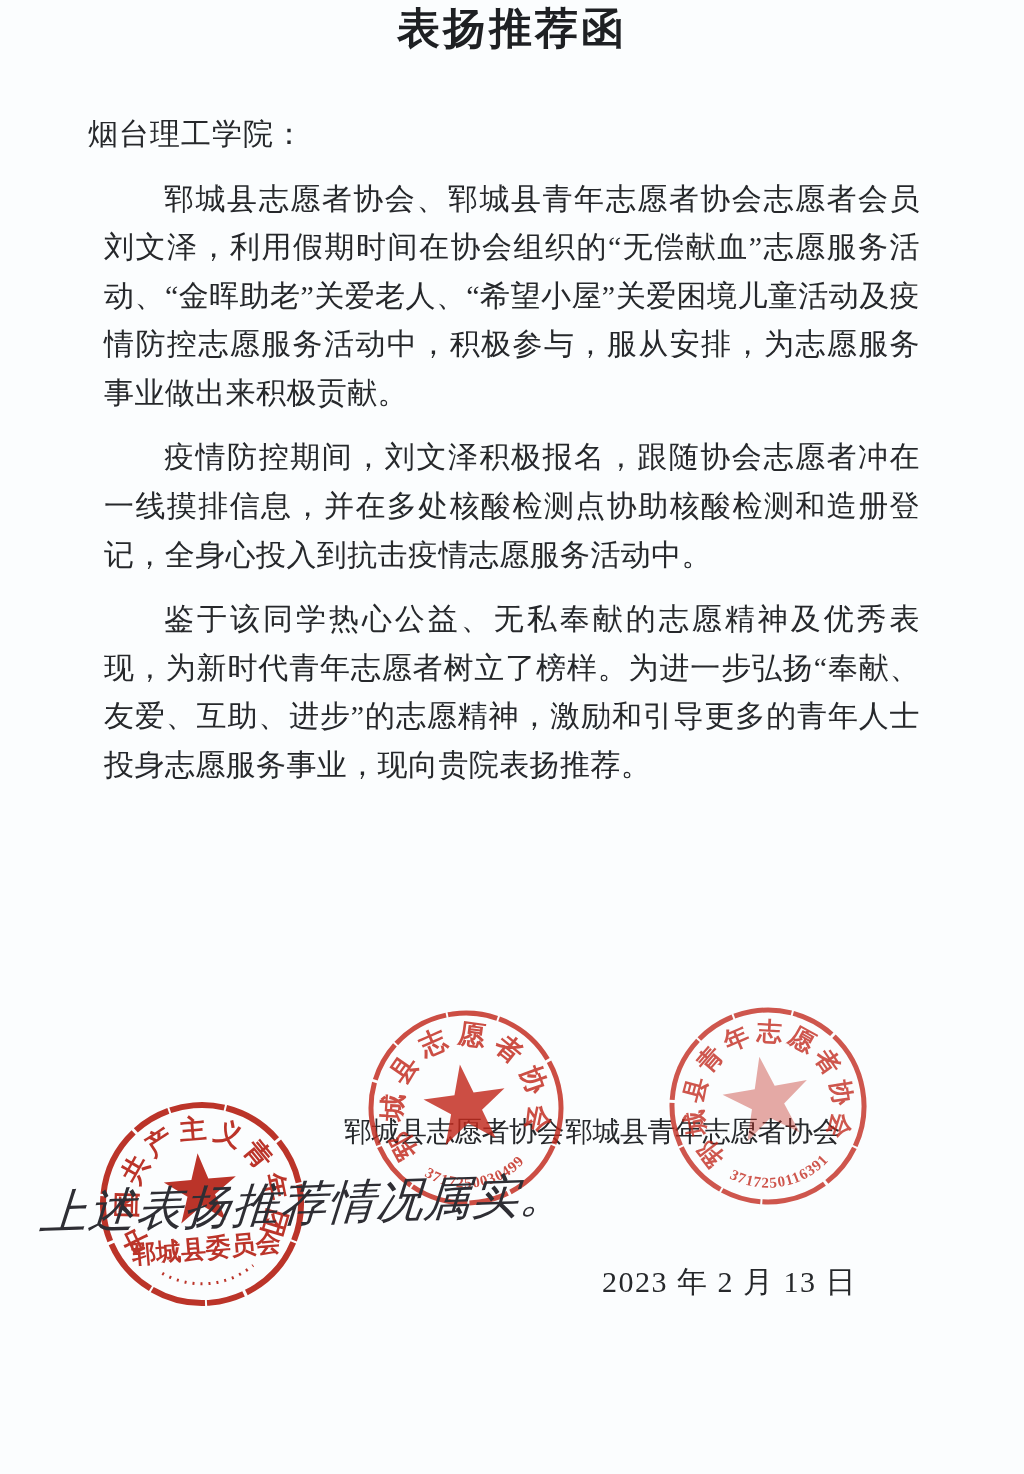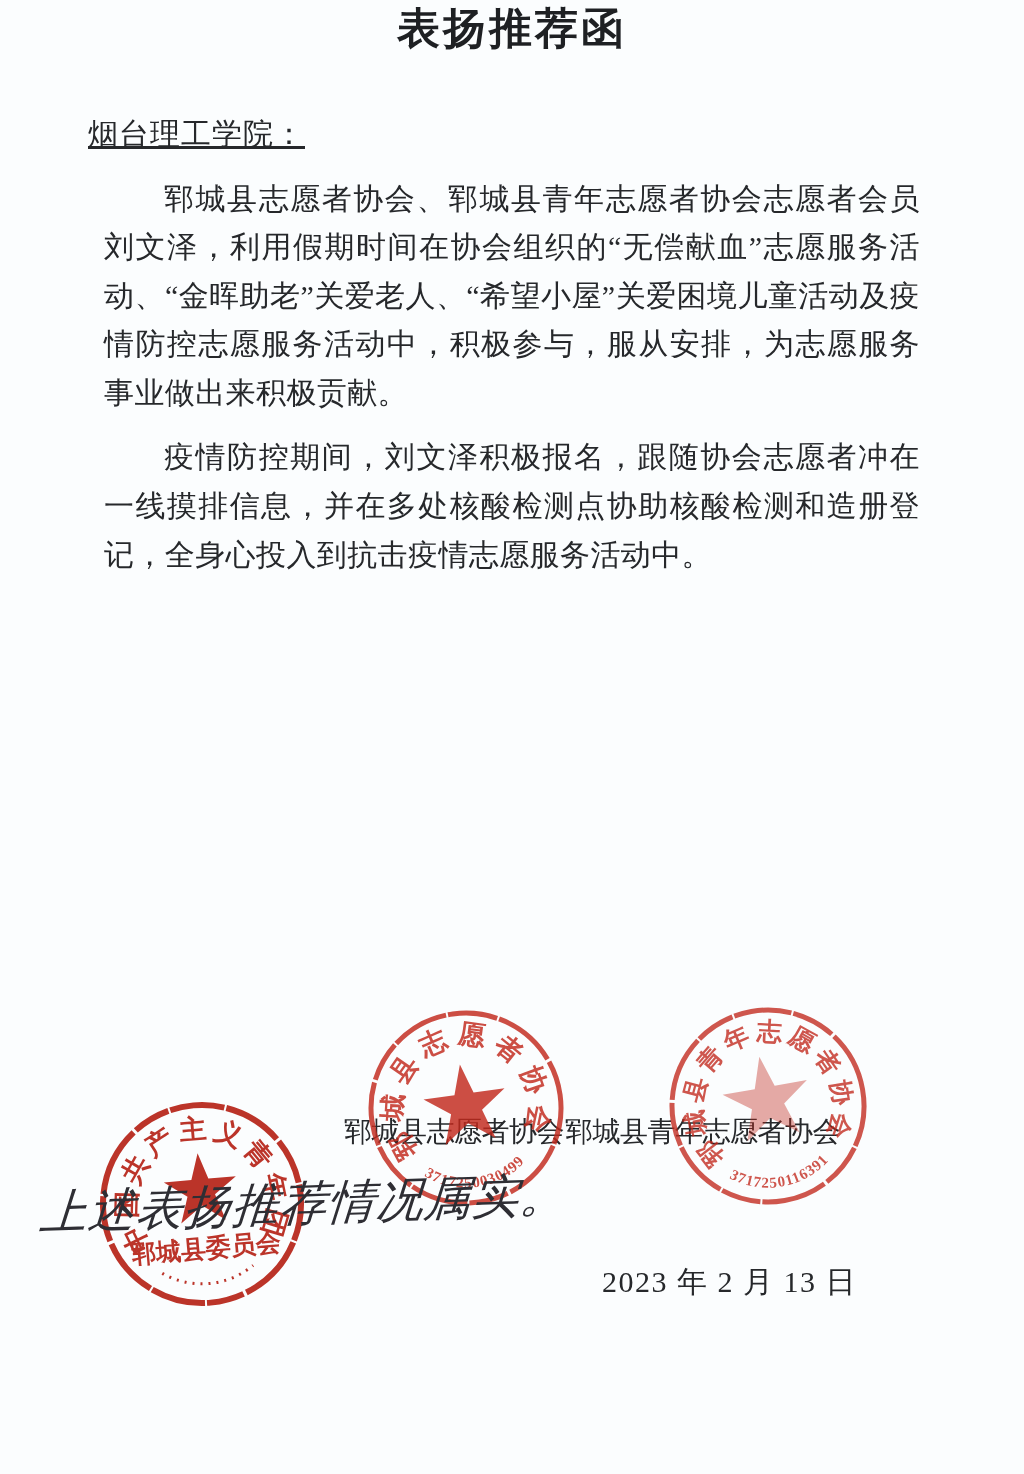--- a/index.html
+++ b/index.html
@@ -24,21 +24,20 @@
     color: #1e2023;
   }
   .body-text {
     margin: 52px 88px 0 88px;
     width: 848px;
   }
   .salutation {
     font-size: 30px;
     line-height: 48.5px;
     letter-spacing: 1px;
-    text-decoration: underline;
   }
   p.para {
     margin: 16px;
     font-size: 30px;
     line-height: 48.6px;
     text-indent: 60px;
     text-align: justify;
     letter-spacing: 0.4px;
   }
   .signature {
@@ -87,20 +86,21 @@
 <body>
 
 <div class="page">
 
   <div class="title">表扬推荐函</div>
 
   <div class="body-text">
     <div class="salutation">烟台理工学院：</div>
     <p class="para">郓城县志愿者协会、郓城县青年志愿者协会志愿者会员刘文泽，利用假期时间在协会组织的“无偿献血”志愿服务活动、“金晖助老”关爱老人、“希望小屋”关爱困境儿童活动及疫情防控志愿服务活动中，积极参与，服从安排，为志愿服务事业做出来积极贡献。</p>
     <p class="para">疫情防控期间，刘文泽积极报名，跟随协会志愿者冲在一线摸排信息，并在多处核酸检测点协助核酸检测和造册登记，全身心投入到抗击疫情志愿服务活动中。</p>
+    <p class="para">鉴于该同学热心公益、无私奉献的志愿精神及优秀表现，为新时代青年志愿者树立了榜样。为进一步弘扬“奉献、友爱、互助、进步”的志愿精神，激励和引导更多的青年人士投身志愿服务事业，现向贵院表扬推荐。</p>
   </div>
 
   <div class="signature left">郓城县志愿者协会</div>
   <div class="signature right">郓城县青年志愿者协会</div>
 
   <div class="date">2023 年 2 月 13 日</div>
 
   <svg class="stamp stamp-league" style="left:87px; top:1089px;" width="230" height="230" viewBox="0 0 230 230">
     <g fill="#b51f13" stroke="#b51f13" transform="rotate(-5 115 115)">
       <circle cx="115" cy="115" r="99" fill="none" stroke-width="6" stroke-dasharray="46 2 70 3 38 2 55 2 60 3"></circle>

